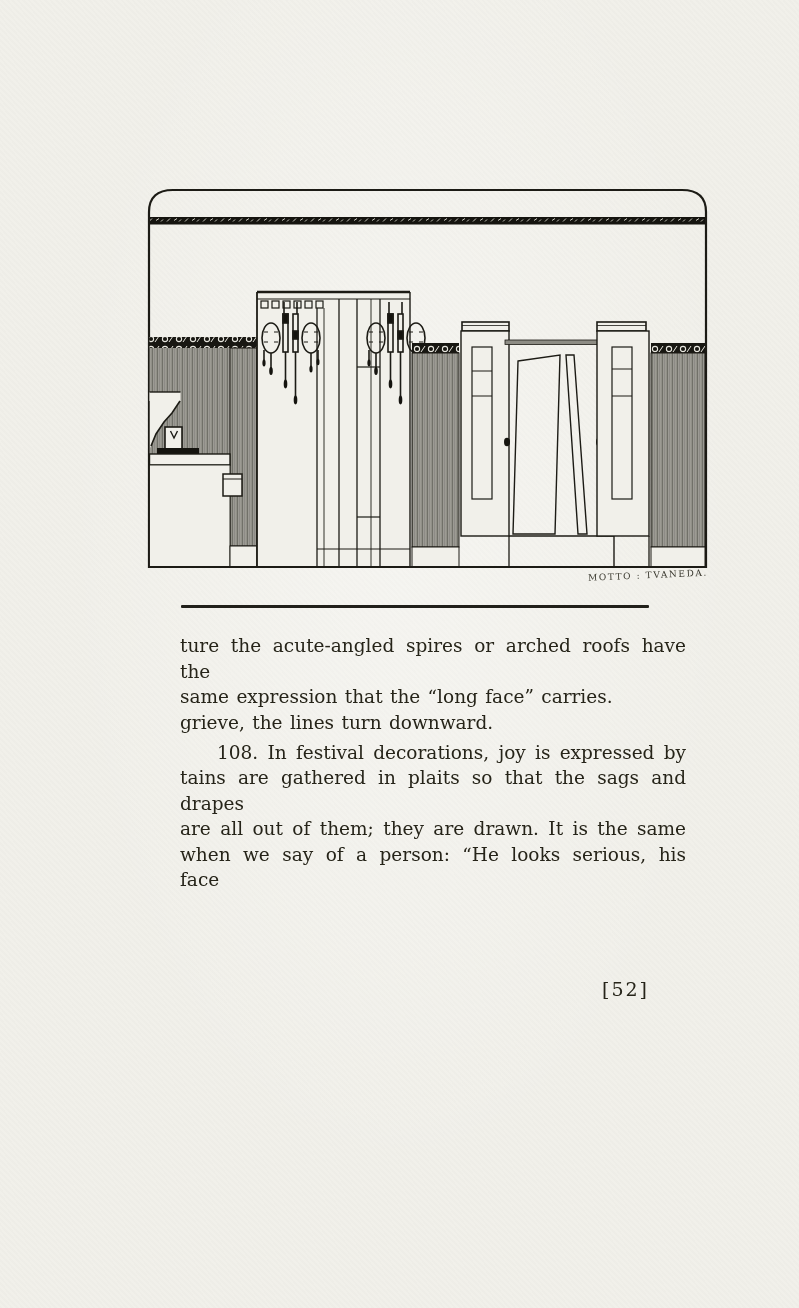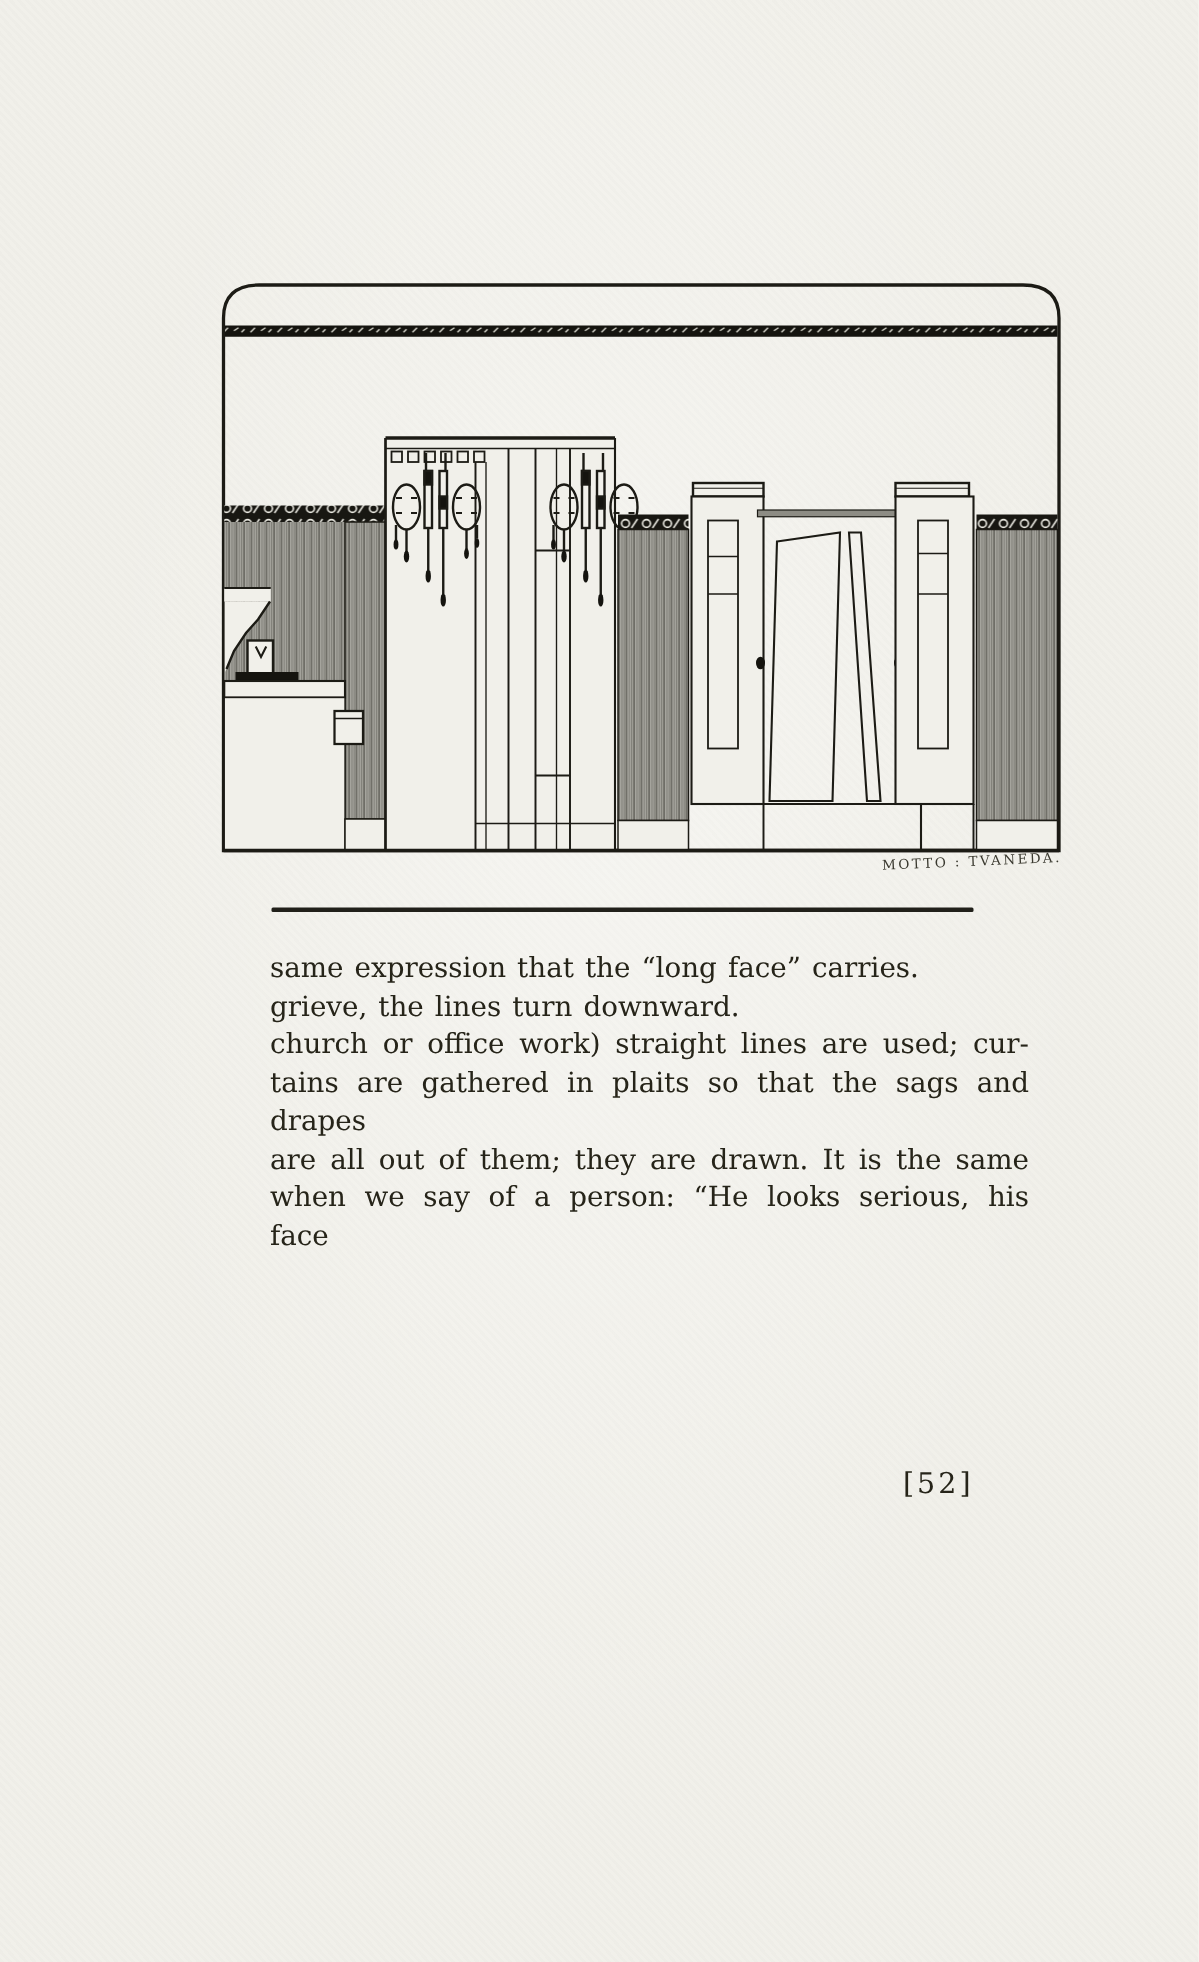--- a/index.html
+++ b/index.html
@@ -189,23 +189,24 @@
     </g>
 
     <line x1="2" y1="383" x2="559" y2="383" stroke="#1c1b15" stroke-width="2.2"></line>
   </svg>
 
   <div class="signature">Motto : Tvaneda.</div>
 
   <div class="rule"></div>
 
   <div class="textblock">
+    <div class="line j">ture the acute-angled spires or arched roofs have the</div>
     <div class="line">same expression that the “long face” carries.</div>
     <div class="line">grieve, the lines turn downward.</div>
-    <div class="line j">church or office work) straight lines are used; cur-</div>
+    <div class="line j indent para">108. In festival decorations, joy is expressed by</div>
     <div class="line j">tains are gathered in plaits so that the sags and drapes</div>
     <div class="line j">are all out of them; they are drawn.  It is the same</div>
     <div class="line j">when we say of a person:  “He looks serious, his face</div>
   </div>
 
   <div class="pagenum">[52]</div>
 
 </div>
 
 </body></html>

